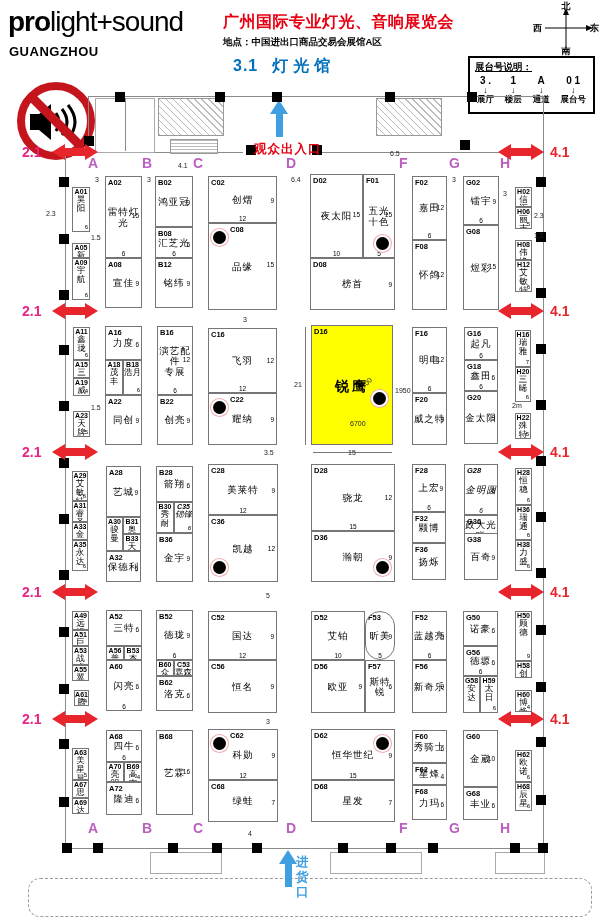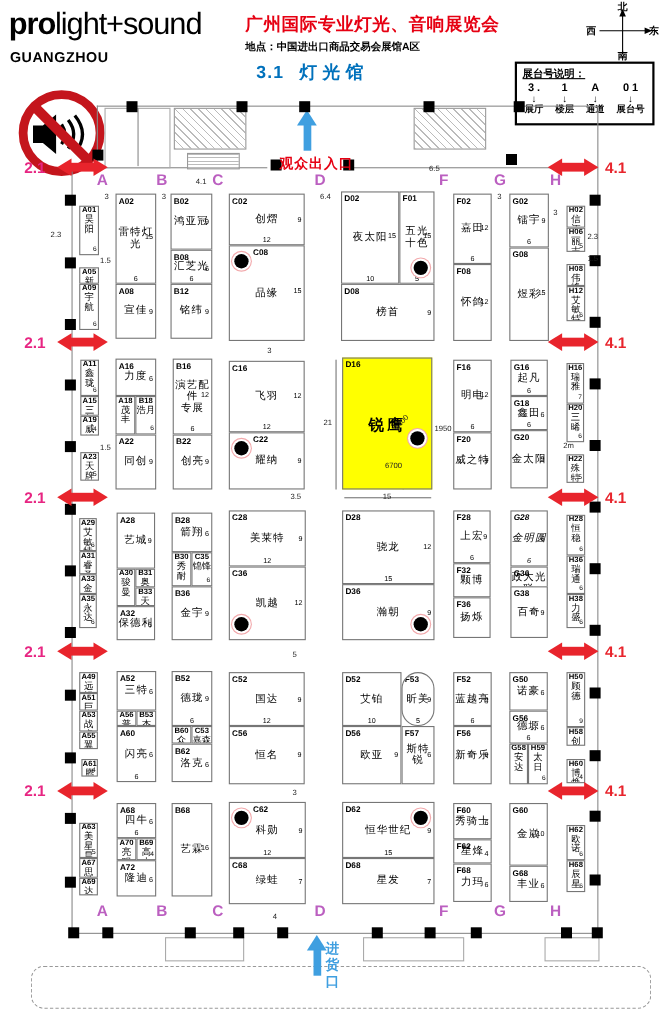--- a/index.html
+++ b/index.html
@@ -441,21 +441,21 @@
         </div>
         <div class="booth" style="left: 156px; top: 466px; width: 37px; height: 36px;">
           <span class="bid">B28</span>
           <span class="bnm">箭翔</span>
           <span class="bn">6</span>
         </div>
         <div class="booth strip" style="left: 156px; top: 502px; width: 18px; height: 31px;">
           <span class="bid">B30</span>
           <span class="bnm">秀耐</span>
         </div>
-        <div class="booth strip" style="left: 174px; top: 502px; width: 19px; height: 31px;">
+        <div class="booth strip" style="left: 174px; top: 502px; width: 19px; height: 31px; font-style: italic;">
           <span class="bid">C35</span>
           <span class="bnm">锦锋</span>
           <span class="bn">6</span>
         </div>
         <div class="booth" style="left: 156px; top: 533px; width: 37px; height: 49px;">
           <span class="bid">B36</span>
           <span class="bnm">金宇</span>
           <span class="bn">9</span>
         </div>
         <div class="booth" style="left: 208px; top: 464px; width: 70px; height: 51px;">

